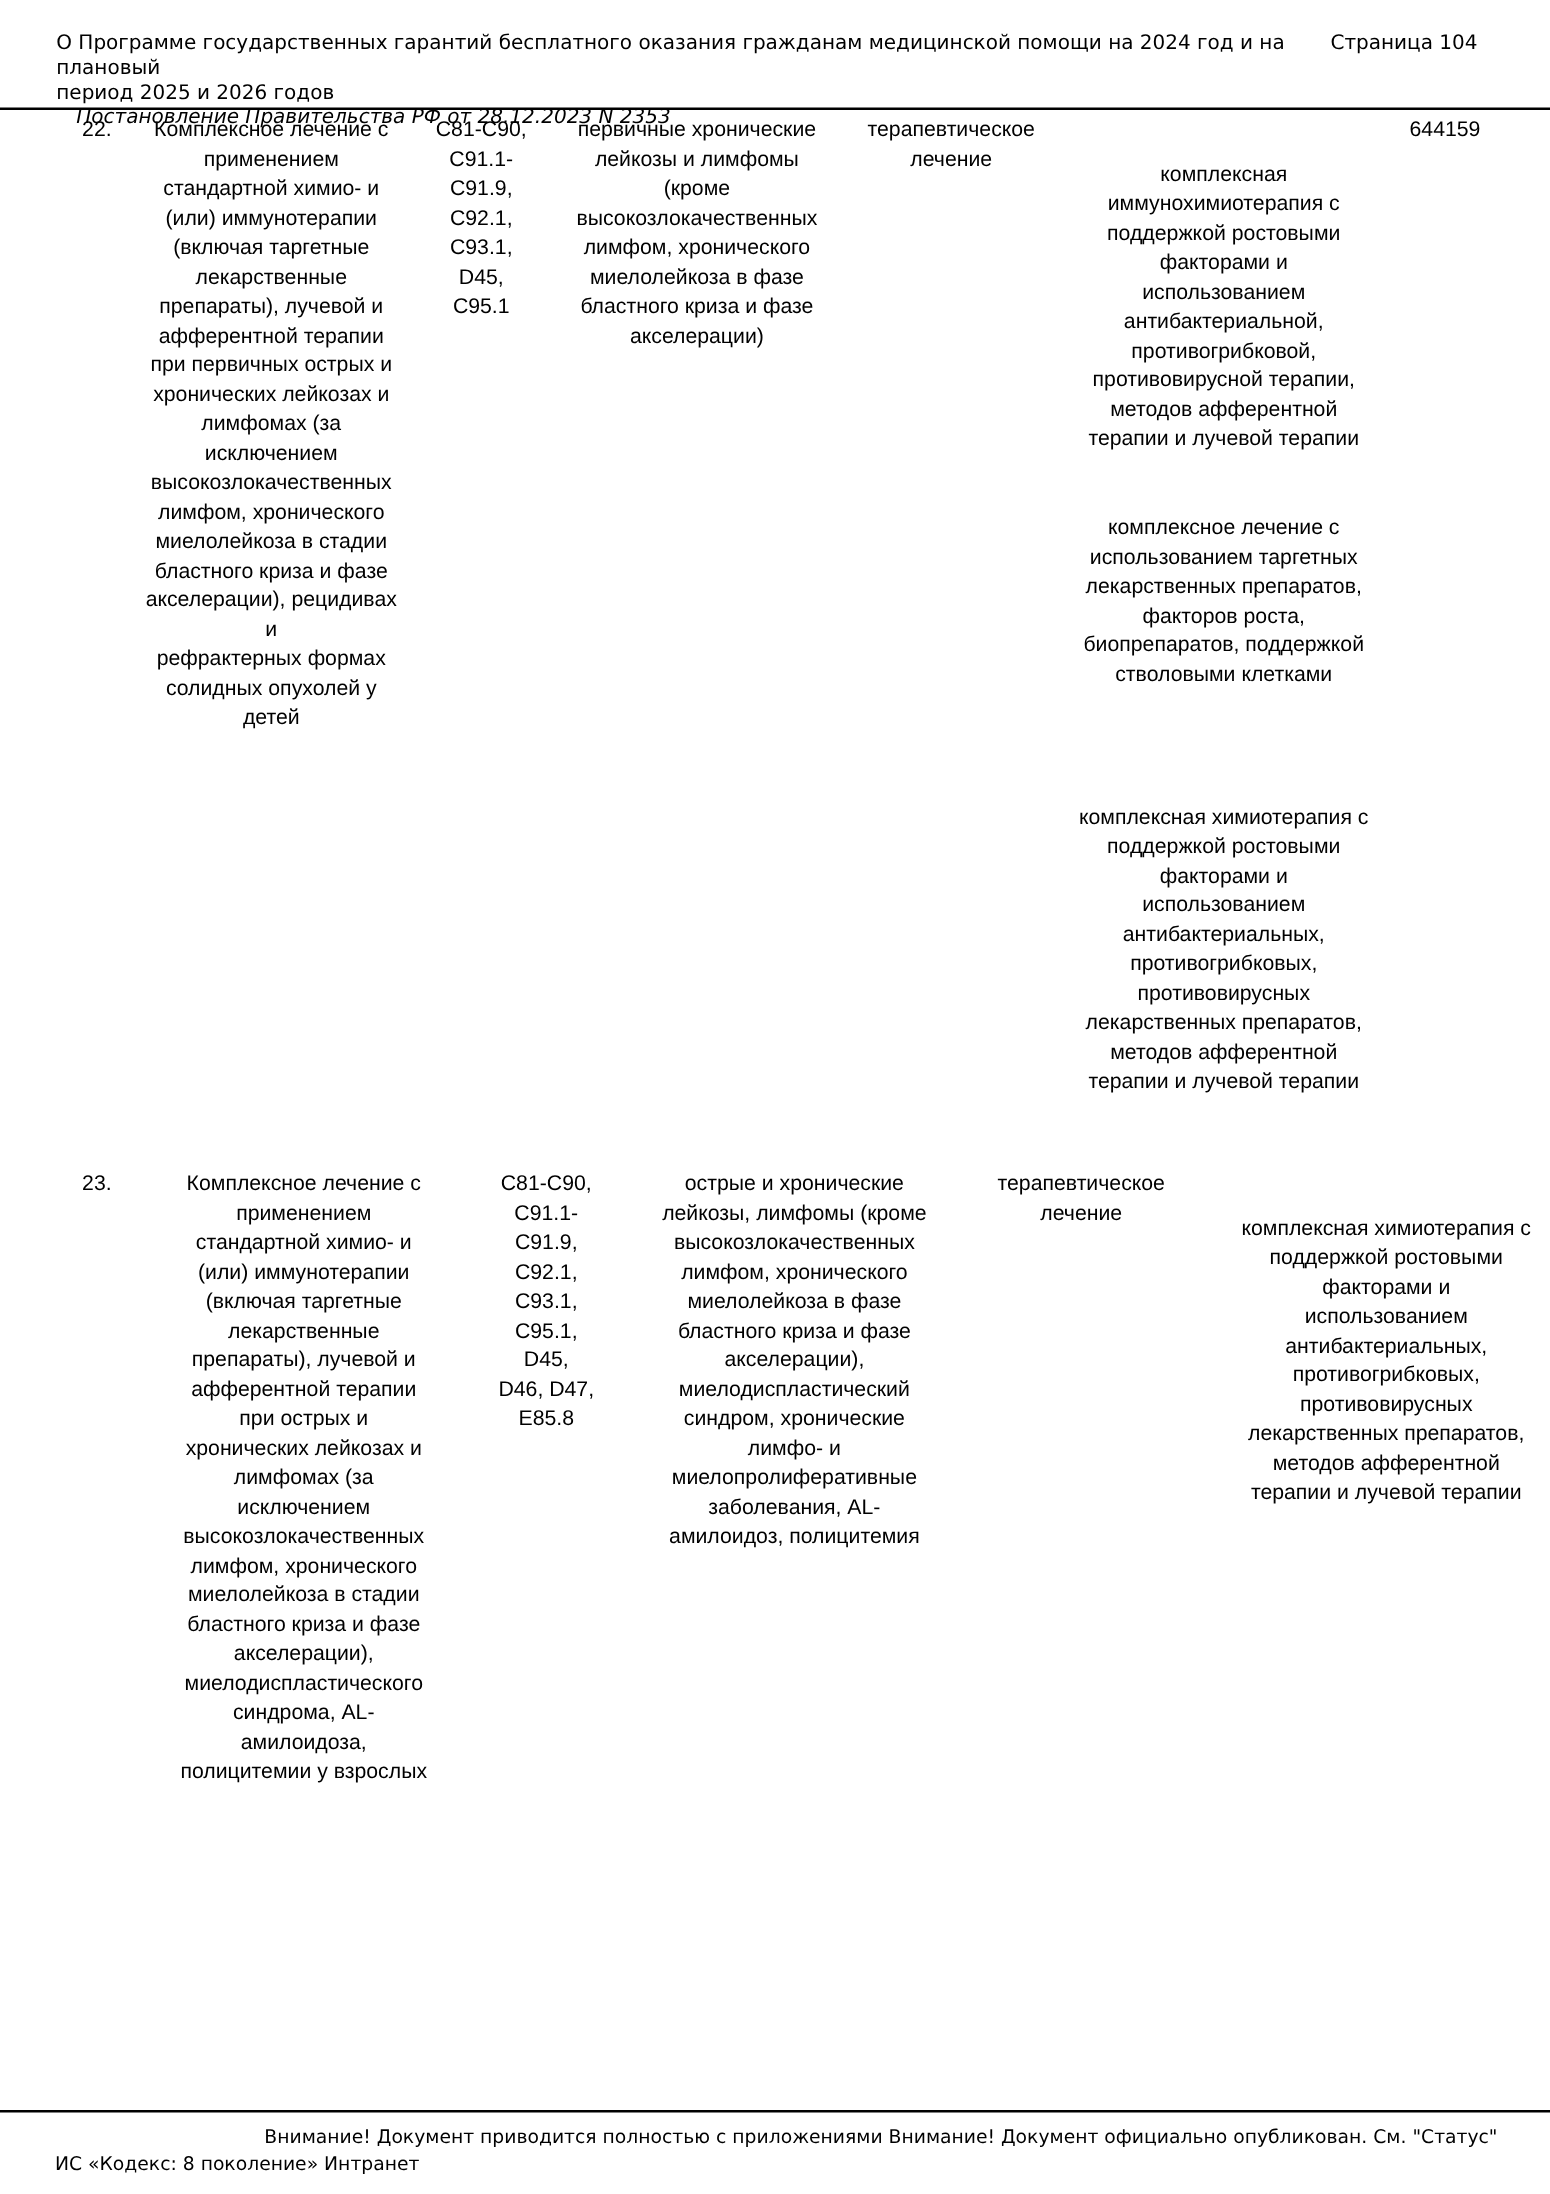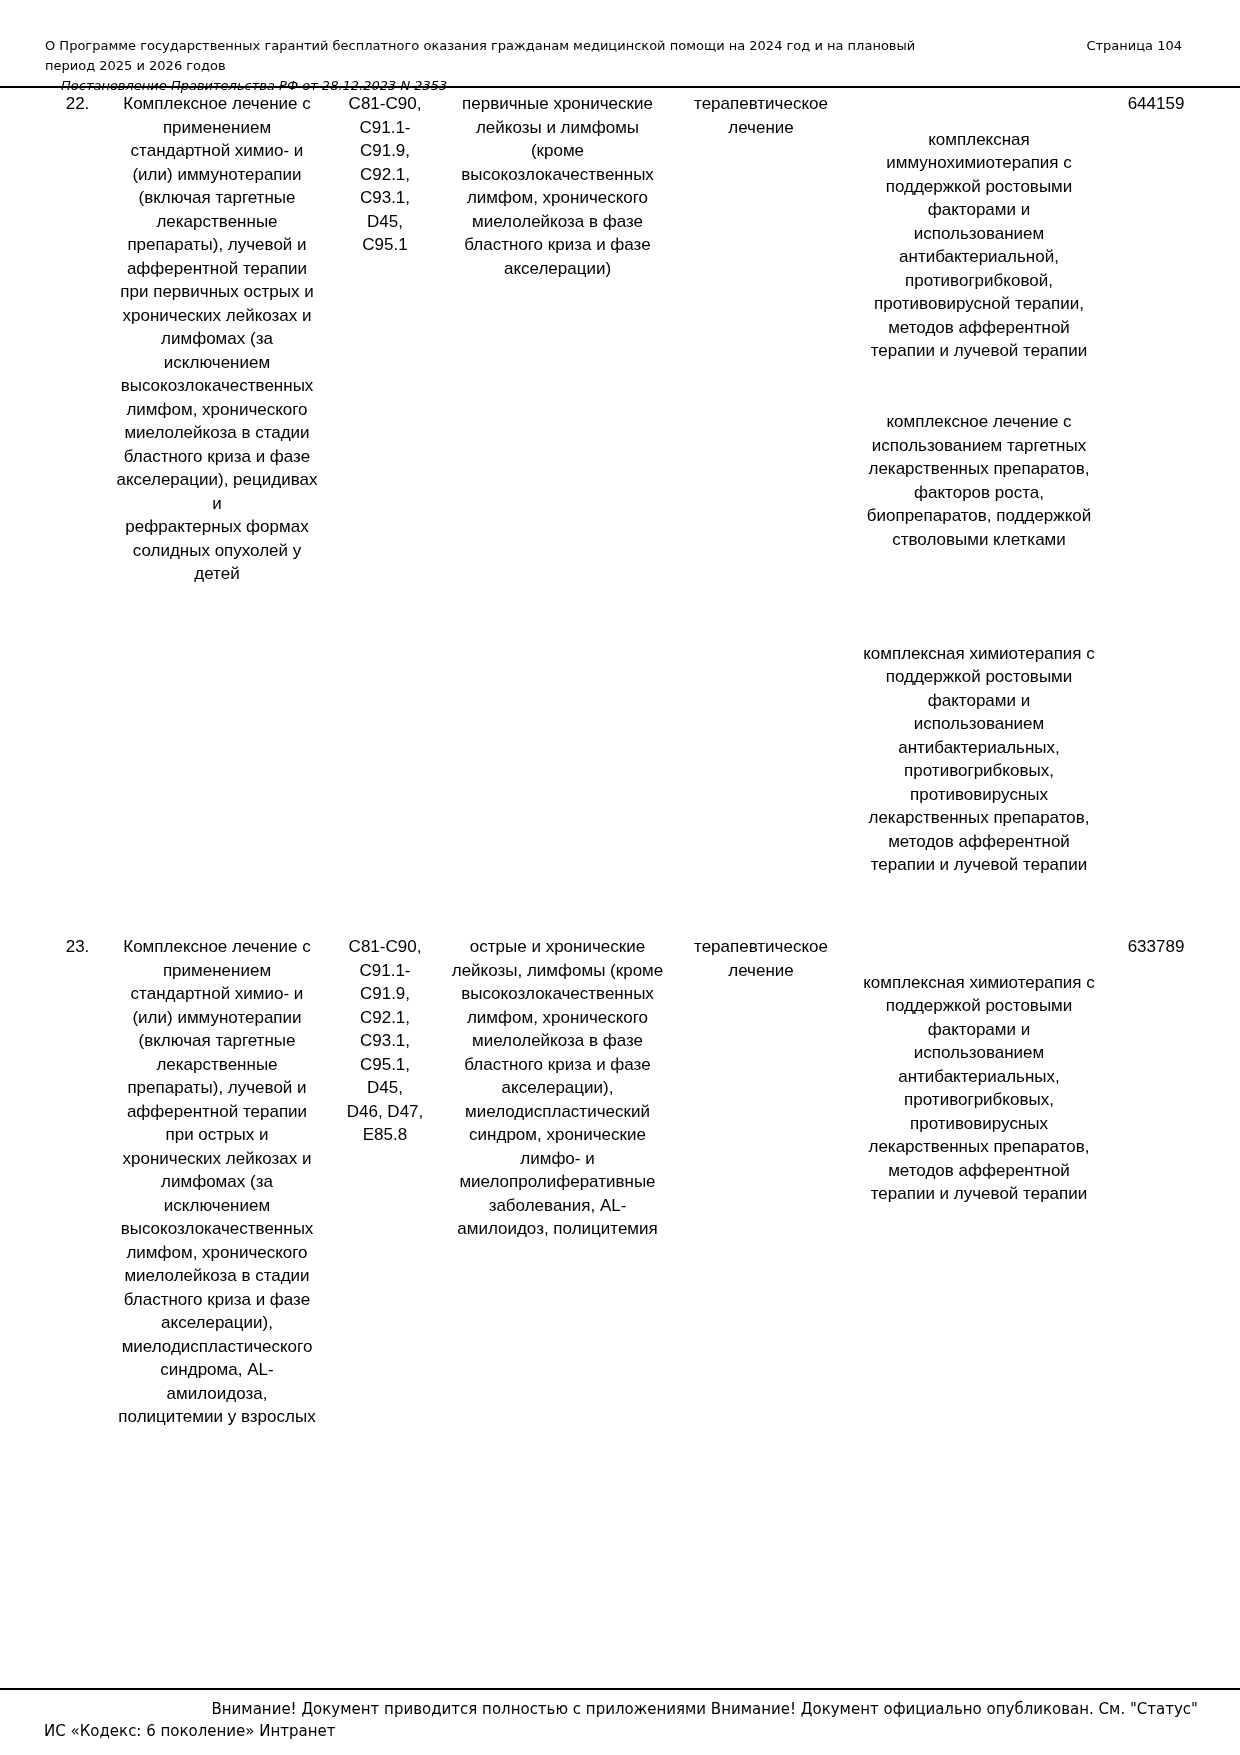--- a/index.html
+++ b/index.html
@@ -11,24 +11,24 @@
     background: #ffffff;
     color: #000000;
     font-family: "Liberation Sans", "DejaVu Sans", sans-serif;
     overflow: hidden;
   }
 
   
   .hdr {
     position: absolute;
     left: 45px;
-    top: 36px;
+    top: 24px;
     right: 58px;
     font-family: "DejaVu Sans", "Liberation Sans", sans-serif;
-    font-size: 13px;
+    font-size: 16px;
     line-height: 19.8px;
   }
   .hdr-title {
     white-space: pre-line;
     max-width: 1010px;
   }
   .hdr-sub {
     font-style: italic;
     margin-left: 16px;
   }
@@ -58,21 +58,21 @@
     width: 1240px;
     font-size: 17px;
     line-height: 23.5px;
   }
   .trow {
     display: grid;
     grid-template-columns: 45px 234px 102px 243px 164px 272px 82px;
     padding-left: 58px;
     align-items: start;
   }
-  .trow + .trow { margin-top: 23px; }
+  .trow + .trow { margin-top: 23px; gap: 26px; }
   .cell {
     white-space: pre-line;
     padding-right: 6px;
     text-align: center;
   }
   .cell p {
     margin: 12px;
     white-space: pre-line;
   }
   .cell p.gap-above { margin-top: 55px; }
@@ -245,16 +245,16 @@
       </div>
       <div class="cell">633789</div>
     </div>
 
   </main>
 
   <div class="rule rule-bottom"></div>
 
   <footer>
     <div class="ftr-notice">Внимание! Документ приводится полностью с приложениями Внимание! Документ официально опубликован. См.  "Статус"</div>
-    <div class="ftr-source">ИС «Кодекс: 6 поколение» Интранет</div>
+    <div class="ftr-source">ИС «Кодекс: 8 поколение» Интранет</div>
   </footer>
 
 </div>
 
 </body></html>

